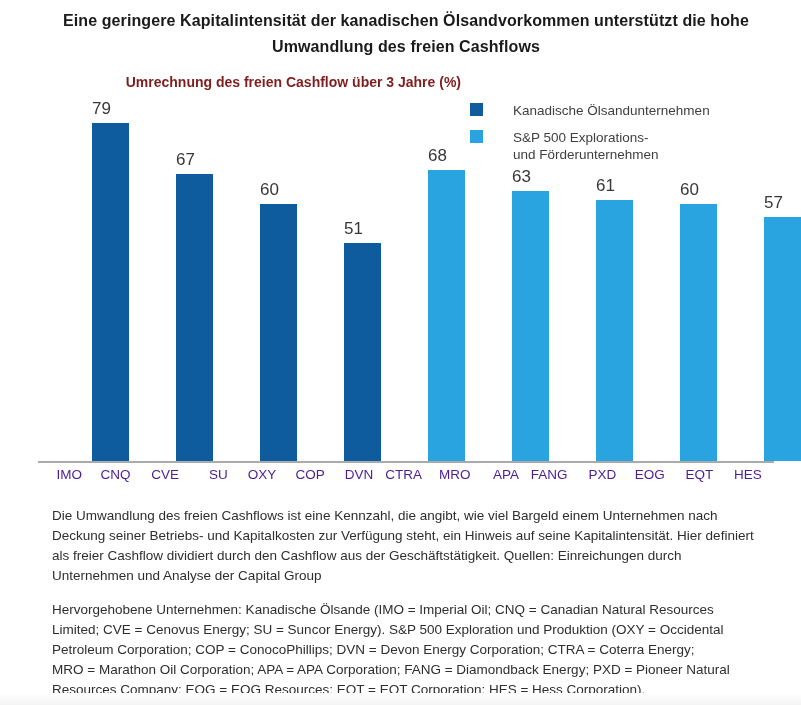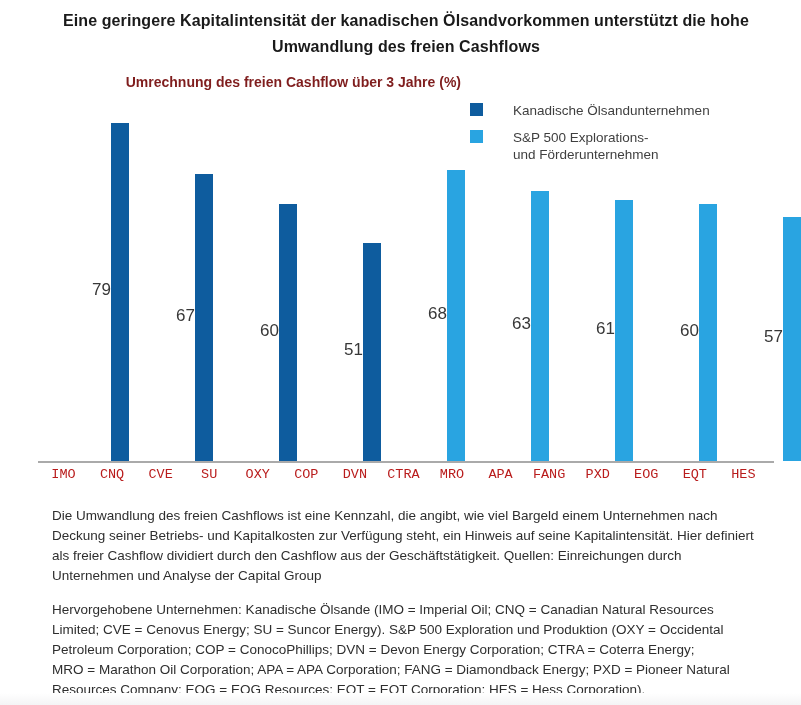--- a/index.html
+++ b/index.html
@@ -54,22 +54,21 @@
     position: absolute;
     left: 45px; top: 100px;
     width: 717px; height: 361px;
     display: flex;
     justify-content: space-between;
     align-items: flex-end;
   }
   .bar-col {
     width: 37px;
     display: flex;
-    flex-direction: row;
-    align-items: center;
+    flex-direction: column;
     justify-content: flex-end;
     padding-left: 47px;
   }
   .bar-value {
     font-size: 17px;
     color: #383838;
     margin-bottom: 4px;
   }
   .bar { width: 37px; }
   .axis-line {
@@ -80,25 +79,24 @@
   }
   .tick-row {
     position: absolute;
     left: 45px; top: 467px;
     width: 717px;
     display: flex;
     justify-content: space-between;
   }
   .tick {
     width: 37px;
-    text-align: center;
+    text-align: right;
     font-size: 13.5px;
-    color: #b91c1c;
+    color: #4c1d95;
     white-space: nowrap;
-    font-family: Liberation Mono, monospace;
   }
   
   .footnote { position: absolute; left: 52px; width: 724px; }
   .footnote-1 { top: 506px; }
   .footnote-2 { top: 600px; }
   .footnote .fn-line {
     font-size: 13.5px;
     color: #2e2e2e;
     line-height: 20px;
     white-space: nowrap;

